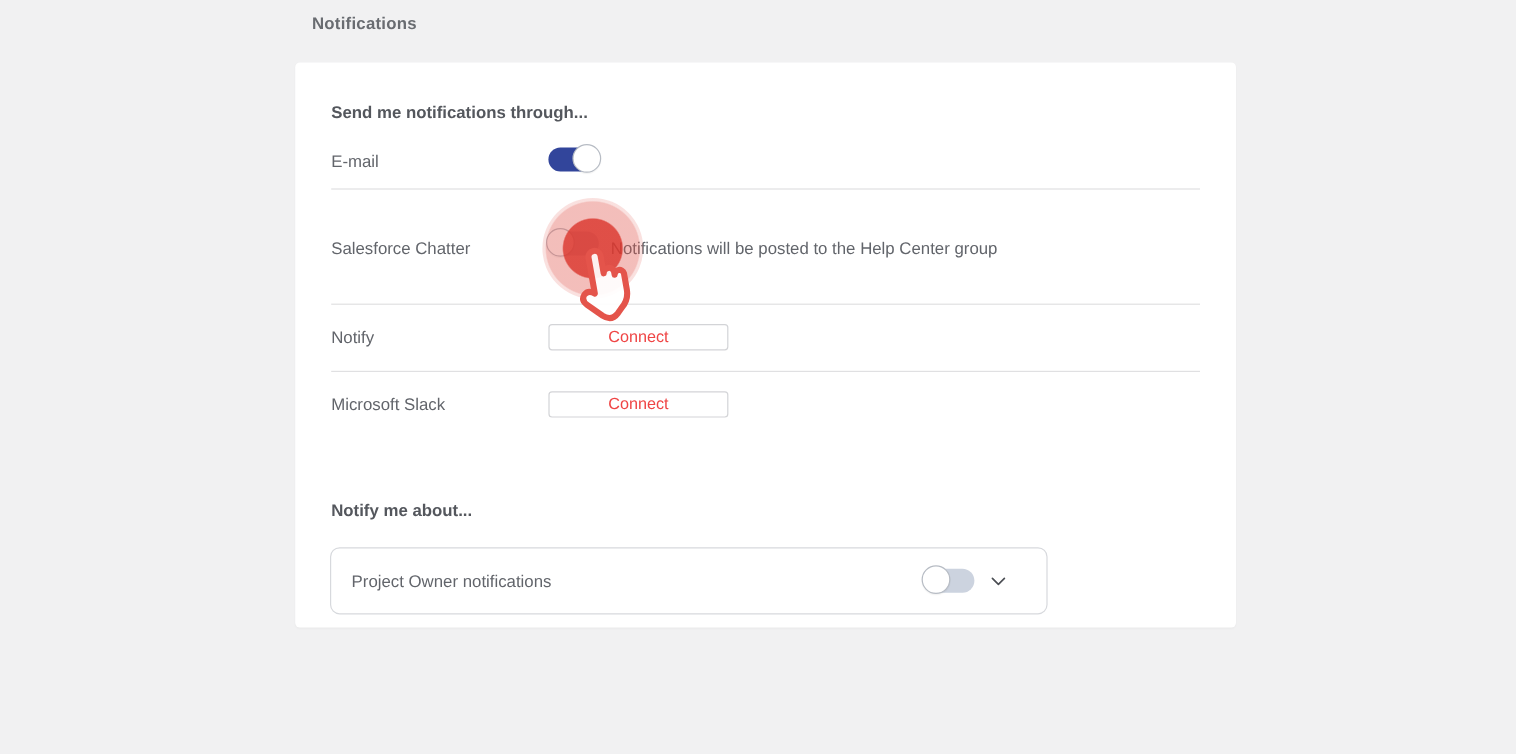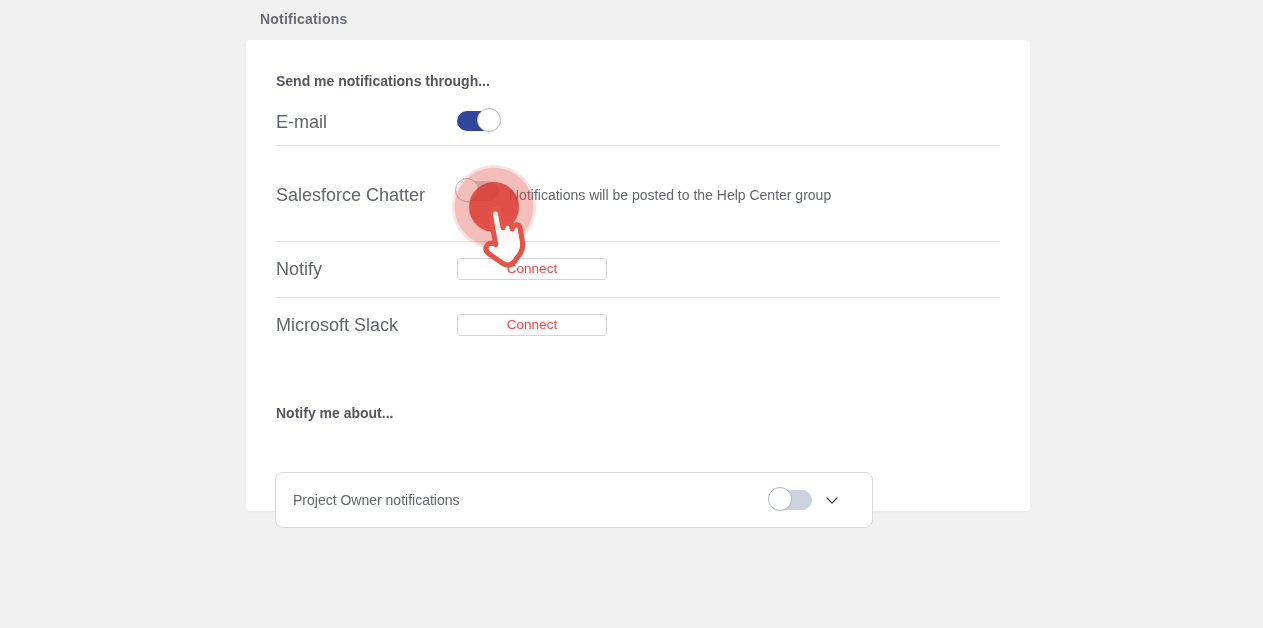--- a/index.html
+++ b/index.html
@@ -23,31 +23,31 @@
     font-family:"Liberation Sans", sans-serif;
     position:relative;
   }
   .page-title{
     position:absolute;left:260px;top:11px;
     font-size:14px;font-weight:bold;color:var(--title);
     letter-spacing:.2px;
     text-align:center;
   }
   .card{
-    position:absolute;left:246px;top:40px;width:784px;height:471px;
+    position:absolute;left:246px;top:52px;width:784px;height:471px;
     background:var(--card);border-radius:4px;
     box-shadow:0 1px 2px rgba(0,0,0,.03);
   }
   .section-heading{
     position:absolute;left:30px;
     font-size:14px;font-weight:bold;color:var(--heading);
   }
   .row-label{
     position:absolute;left:30px;
-    font-size:18px;color:var(--label);line-height:16px;
+    font-size:14px;color:var(--label);line-height:16px;
   }
   .note-text{
     position:absolute;
     font-size:14px;color:var(--label);line-height:16px;
   }
   .divider{
     position:absolute;left:30px;width:724px;height:1px;
     background:var(--divider);
   }
   
@@ -67,21 +67,21 @@
   .connect-btn{
     position:absolute;left:211px;width:150px;height:22px;
     background:#fff;border:1px solid var(--btn-border);border-radius:3px;
     font-family:"Liberation Sans", sans-serif;
     font-size:13.5px;color:#ef4444;text-align:center;line-height:20px;
     cursor:pointer;
   }
   
   .notify-box{
     position:absolute;left:29px;width:598px;height:56px;
-    background:#fff;border:1px solid var(--box-border);border-radius:8px;margin-top:28px;
+    background:#fff;border:1px solid var(--box-border);border-radius:8px;
   }
   .notify-box .box-label{
     position:absolute;left:17px;top:50%;transform:translateY(-50%);
     font-size:14px;color:var(--label);
   }
   .notify-box .toggle{left:494px;top:50%;margin-top:-10px;}
   .notify-box .chevron{
     position:absolute;left:548px;top:50%;margin-top:-8px;width:16px;height:16px;
     cursor:pointer;
   }

